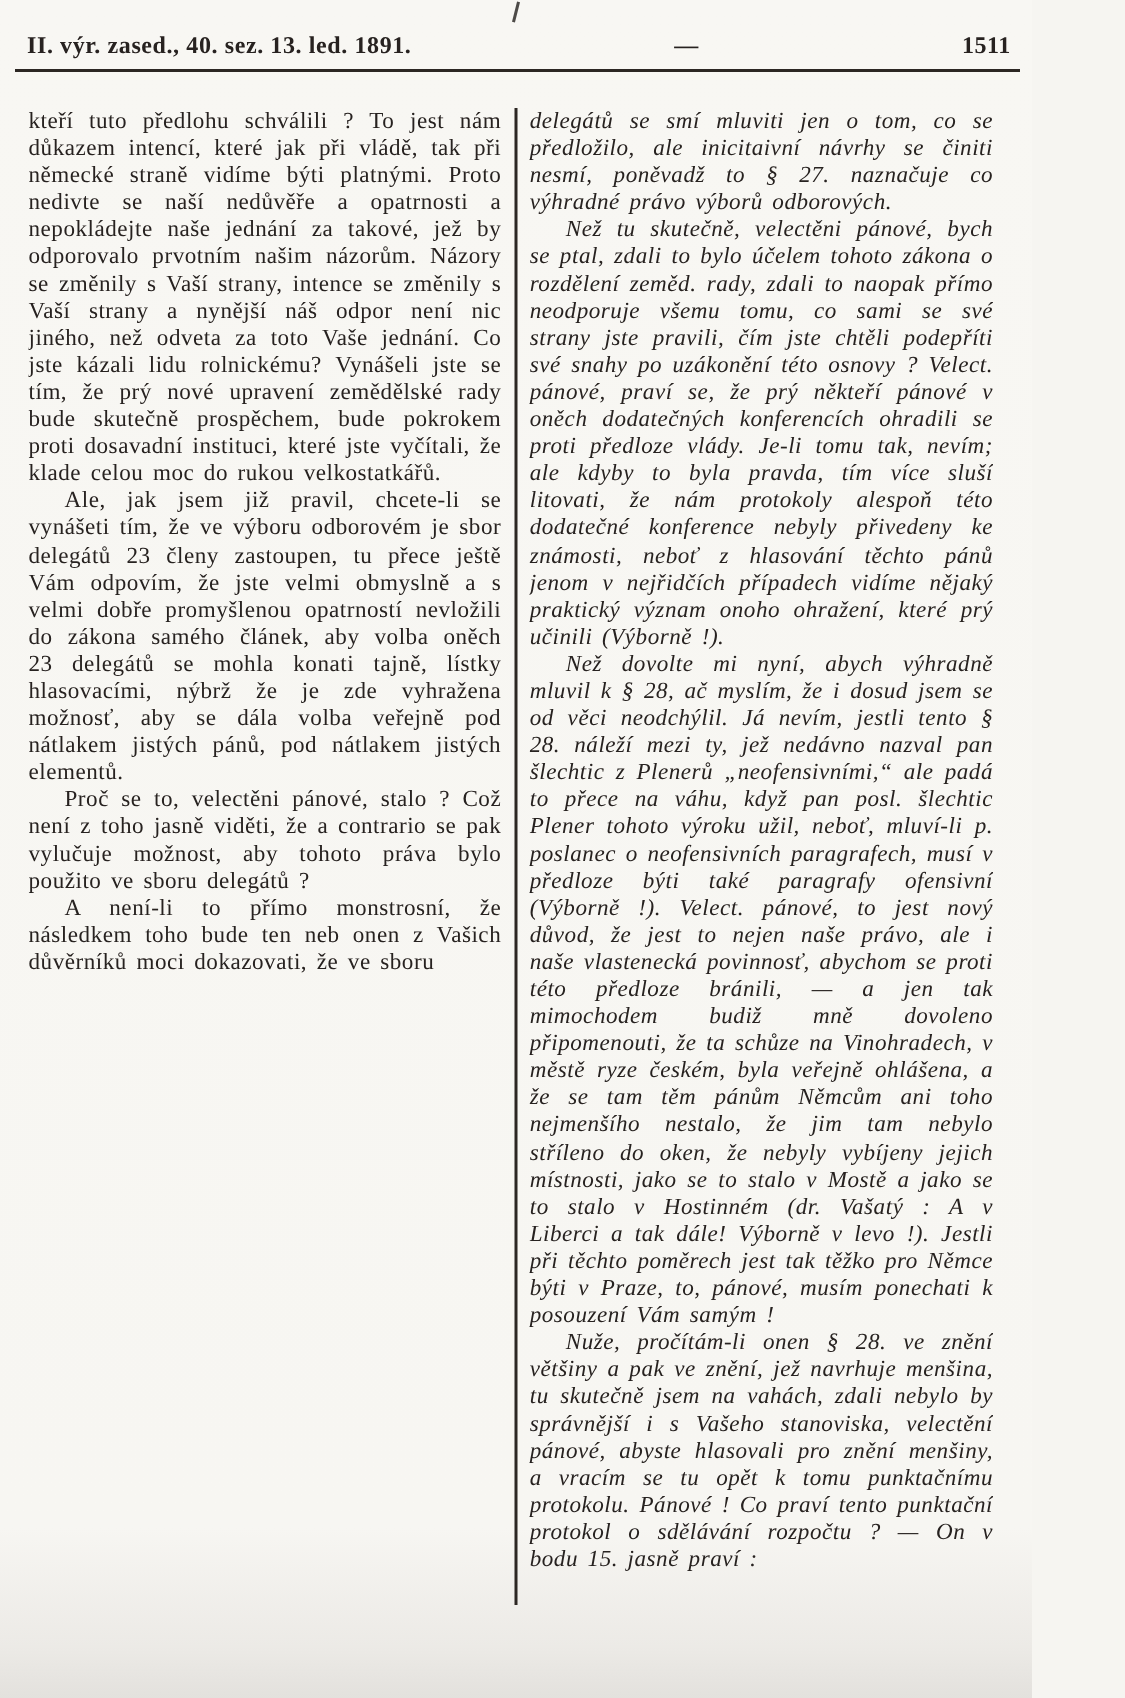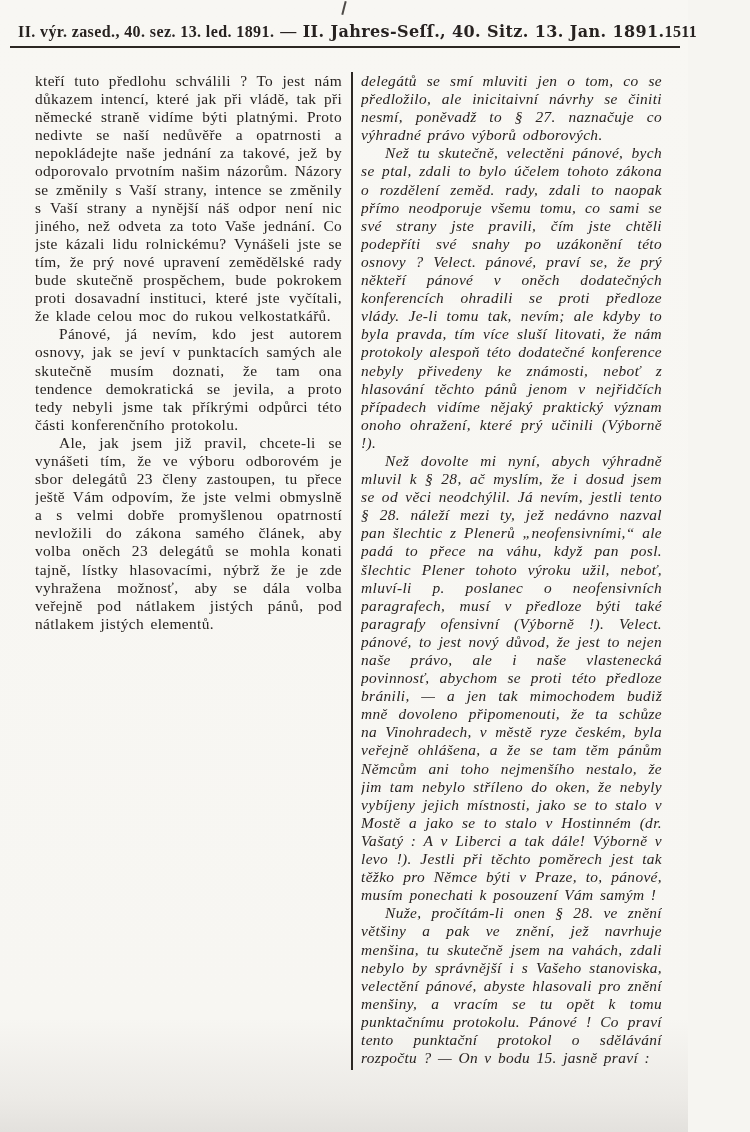--- a/index.html
+++ b/index.html
@@ -30,21 +30,20 @@
   }
   .h-sep { padding: 0 6px; }
   .h-ger { font-family: "DejaVu Serif", serif; }
   .rule {
     position: absolute; top: 46px; left: 10px; right: 8px;
     border-top: 2px solid #2c2723;
   }
   .body-cols {
     position: absolute; top: 72px; left: 19px; right: 26px;
     display: flex;
-    margin-left: 16px;
   }
   .col {
     width: 352px; height: 1002px;
     overflow: hidden;
     font-size: 15.4px;
     line-height: 18.1px;
     text-align: justify;
     letter-spacing: 0.35px;
     word-spacing: 2.2px;
   }
@@ -61,40 +60,40 @@
 </head>
 <body>
 
 <div class="page">
 
   <div class="artifact"></div>
 
   <div class="header">
     <span class="h-left">II. výr. zased., 40. sez. 13. led. 1891.</span>
     <span class="h-sep">—</span>
-    <span class="h-ger">II. Jahres-Seſſ., 40. Sitz. 13. Jan. 1891.</span>
     <span class="h-page">1511</span>
   </div>
 
   <div class="rule"></div>
 
   <div class="body-cols">
     <div class="col left">
 
         <p class="para">kteří tuto předlohu schválili ? To jest nám důkazem intencí, které jak při vládě, tak při německé straně vidíme býti platnými. Proto nedivte se naší nedůvěře a opatrnosti a nepokládejte naše jednání za takové, jež by odporovalo prvotním našim názorům. Názory se změnily s Vaší strany, intence se změnily s Vaší strany a nynější náš odpor není nic jiného, než odveta za toto Vaše jednání. Co jste kázali lidu rolnickému? Vynášeli jste se tím, že prý nové upravení zemědělské rady bude skutečně prospěchem, bude pokrokem proti dosavadní instituci, které jste vyčítali, že klade celou moc do rukou velkostatkářů.</p>
 
-        <p class="para indent">Pánové, já nevím, kdo jest autorem osnovy, jak se jeví v punktacích samých ale skutečně musím doznati, že tam ona tendence demokratická se jevila, a proto tedy nebyli jsme tak příkrými odpůrci této části konferenčního protokolu.</p>
 
 
         <p class="para indent">Ale, jak jsem již pravil, chcete-li se vynášeti tím, že ve výboru odborovém je sbor delegátů 23 členy zastoupen, tu přece ještě Vám odpovím, že jste velmi obmyslně a s velmi dobře promyšlenou opatrností nevložili do zákona samého článek, aby volba oněch 23 delegátů se mohla konati tajně, lístky hlasovacími, nýbrž že je zde vyhražena možnosť, aby se dála volba veřejně pod nátlakem jistých pánů, pod nátlakem jistých elementů.</p>
 
 
 
 
+        <p class="para indent">Proč se to, velectěni pánové, stalo ? Což není z toho jasně viděti, že a contrario se pak vylučuje možnost, aby tohoto práva bylo použito ve sboru delegátů ?</p>
 
+        <p class="para indent">A není-li to přímo monstrosní, že následkem toho bude ten neb onen z Vašich důvěrníků moci dokazovati, že ve sboru</p>
       </div>
     <div class="divider"></div>
     <div class="col right">
 
         <p class="para">delegátů se smí mluviti jen o tom, co se předložilo, ale inicitaivní návrhy se činiti nesmí, poněvadž to § 27. naznačuje co výhradné právo výborů odborových.</p>
 
         <p class="para indent">Než tu skutečně, velectěni pánové, bych se ptal, zdali to bylo účelem tohoto zákona o rozdělení zeměd. rady, zdali to naopak přímo neodporuje všemu tomu, co sami se své strany jste pravili, čím jste chtěli podepříti své snahy po uzákonění této osnovy ? Velect. pánové, praví se, že prý někteří pánové v oněch dodatečných konferencích ohradili se proti předloze vlády. Je-li tomu tak, nevím; ale kdyby to byla pravda, tím více sluší litovati, že nám protokoly alespoň této dodatečné konference nebyly přivedeny ke známosti, neboť z hlasování těchto pánů jenom v nejřidčích případech vidíme nějaký praktický význam onoho ohražení, které prý učinili (Výborně !).</p>
 
         <p class="para indent">Než dovolte mi nyní, abych výhradně mluvil k § 28, ač myslím, že i dosud jsem se od věci neodchýlil. Já nevím, jestli tento § 28. náleží mezi ty, jež nedávno nazval pan šlechtic z Plenerů „neofensivními,“ ale padá to přece na váhu, když pan posl. šlechtic Plener tohoto výroku užil, neboť, mluví-li p. poslanec o neofensivních paragrafech, musí v předloze býti také paragrafy ofensivní (Výborně !). Velect. pánové, to jest nový důvod, že jest to nejen naše právo, ale i naše vlastenecká povinnosť, abychom se proti této předloze bránili, — a jen tak mimochodem budiž mně dovoleno připomenouti, že ta schůze na Vinohradech, v městě ryze českém, byla veřejně ohlášena, a že se tam těm pánům Němcům ani toho nejmenšího nestalo, že jim tam nebylo stříleno do oken, že nebyly vybíjeny jejich místnosti, jako se to stalo v Mostě a jako se to stalo v Hostinném (dr. Vašatý : A v Liberci a tak dále! Výborně v levo !). Jestli při těchto poměrech jest tak těžko pro Němce býti v Praze, to, pánové, musím ponechati k posouzení Vám samým !</p>
 

